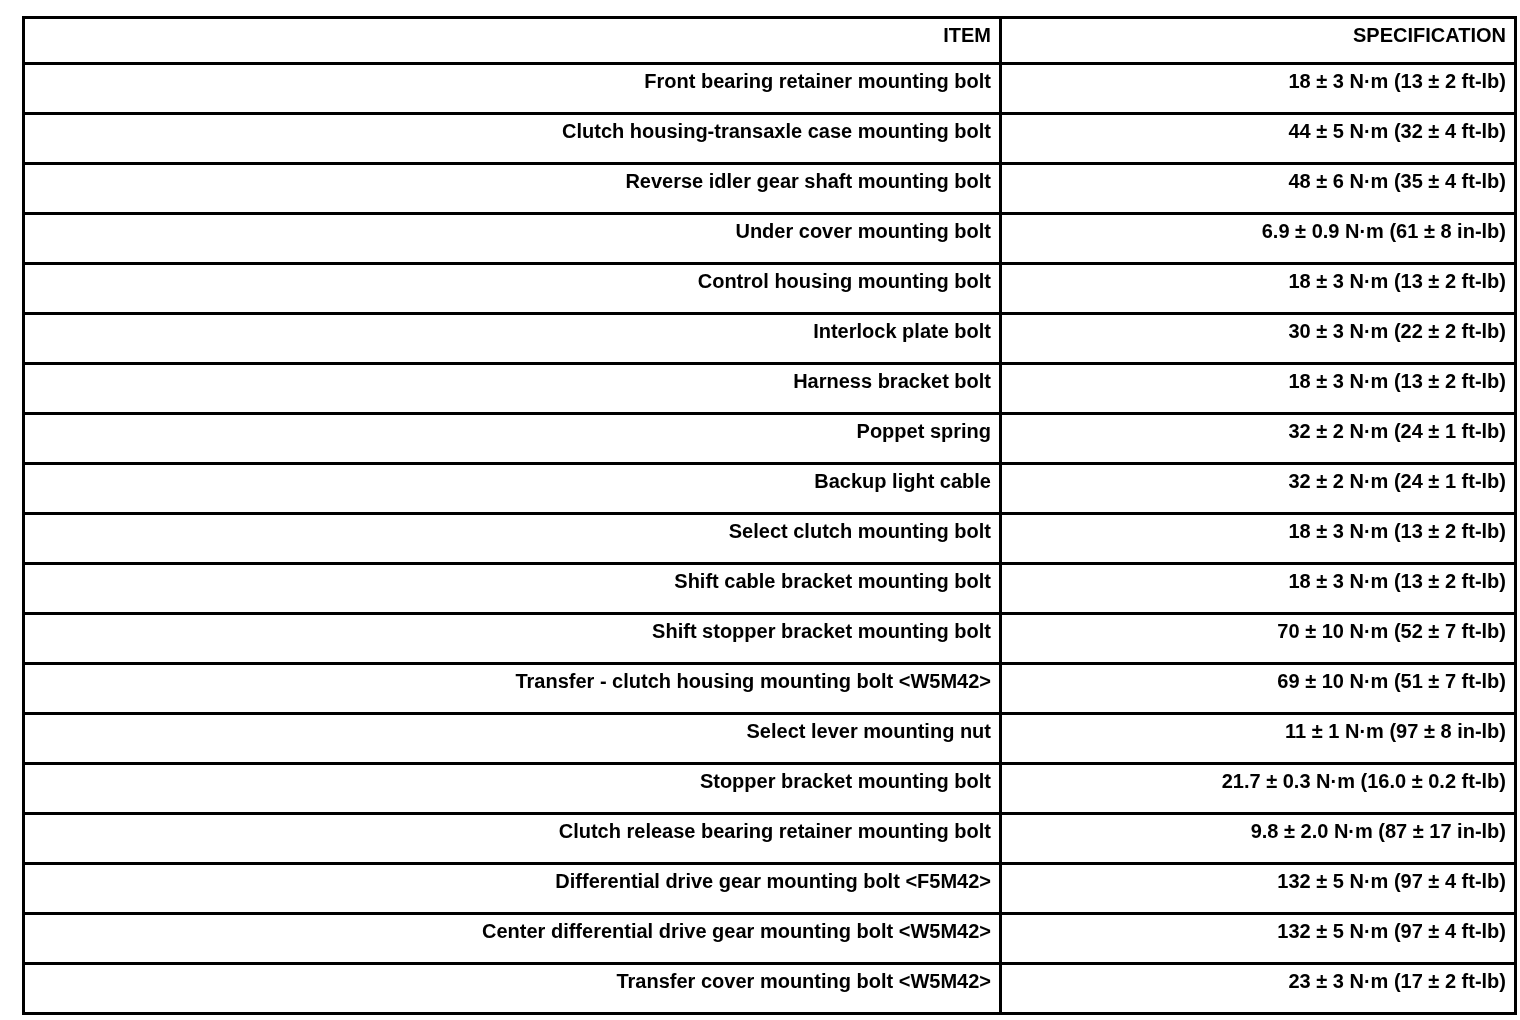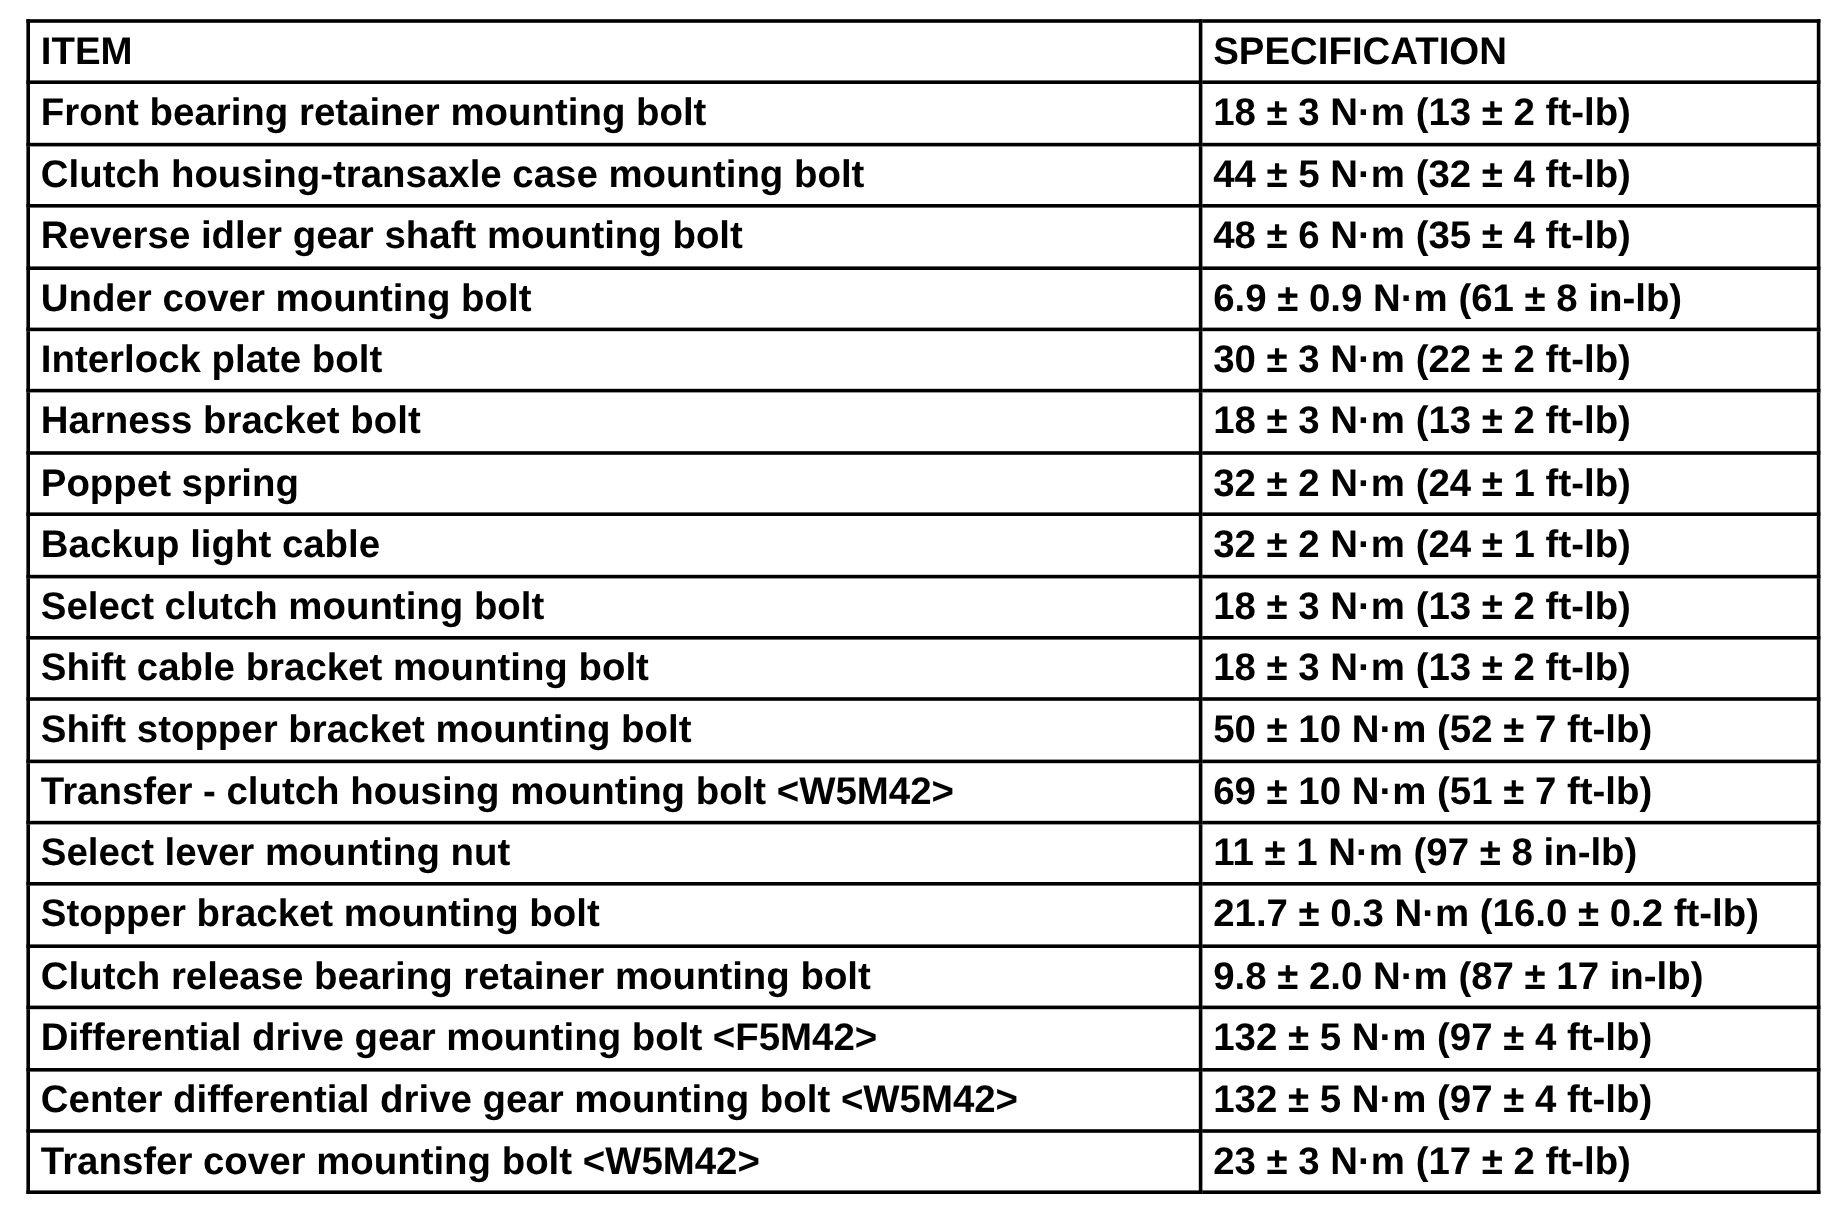--- a/index.html
+++ b/index.html
@@ -18,24 +18,24 @@
   }
   table.spec-table {
     border-collapse: collapse;
     table-layout: fixed;
     width: 1458px;
     background: #ffffff;
   }
   table.spec-table th,
   table.spec-table td {
     border: 3px solid #000000;
-    text-align: left;
+    text-align: right;
     vertical-align: top;
     padding: 4px 8px 6px 9px;
-    font-size: 32px;
+    font-size: 20px;
     line-height: 1.2;
     white-space: nowrap;
     overflow: hidden;
   }
   table.spec-table th {
     font-weight: bold;
     height: 33px;
   }
   table.spec-table td {
     font-weight: bold;
@@ -66,20 +66,24 @@
         </tr>
         <tr>
           <td class="col-item">Reverse idler gear shaft mounting bolt</td>
           <td class="col-spec">48 ± 6 N·m (35 ± 4 ft-lb)</td>
         </tr>
         <tr>
           <td class="col-item">Under cover mounting bolt</td>
           <td class="col-spec">6.9 ± 0.9 N·m (61 ± 8 in-lb)</td>
         </tr>
         <tr>
+          <td class="col-item">Control housing mounting bolt</td>
+          <td class="col-spec">18 ± 3 N·m (13 ± 2 ft-lb)</td>
+        </tr>
+        <tr>
           <td class="col-item">Interlock plate bolt</td>
           <td class="col-spec">30 ± 3 N·m (22 ± 2 ft-lb)</td>
         </tr>
         <tr>
           <td class="col-item">Harness bracket bolt</td>
           <td class="col-spec">18 ± 3 N·m (13 ± 2 ft-lb)</td>
         </tr>
         <tr>
           <td class="col-item">Poppet spring</td>
           <td class="col-spec">32 ± 2 N·m (24 ± 1 ft-lb)</td>
@@ -91,21 +95,21 @@
         <tr>
           <td class="col-item">Select clutch mounting bolt</td>
           <td class="col-spec">18 ± 3 N·m (13 ± 2 ft-lb)</td>
         </tr>
         <tr>
           <td class="col-item">Shift cable bracket mounting bolt</td>
           <td class="col-spec">18 ± 3 N·m (13 ± 2 ft-lb)</td>
         </tr>
         <tr>
           <td class="col-item">Shift stopper bracket mounting bolt</td>
-          <td class="col-spec">50 ± 10 N·m (52 ± 7 ft-lb)</td>
+          <td class="col-spec">70 ± 10 N·m (52 ± 7 ft-lb)</td>
         </tr>
         <tr>
           <td class="col-item">Transfer - clutch housing mounting bolt &lt;W5M42&gt;</td>
           <td class="col-spec">69 ± 10 N·m (51 ± 7 ft-lb)</td>
         </tr>
         <tr>
           <td class="col-item">Select lever mounting nut</td>
           <td class="col-spec">11 ± 1 N·m (97 ± 8 in-lb)</td>
         </tr>
         <tr>

